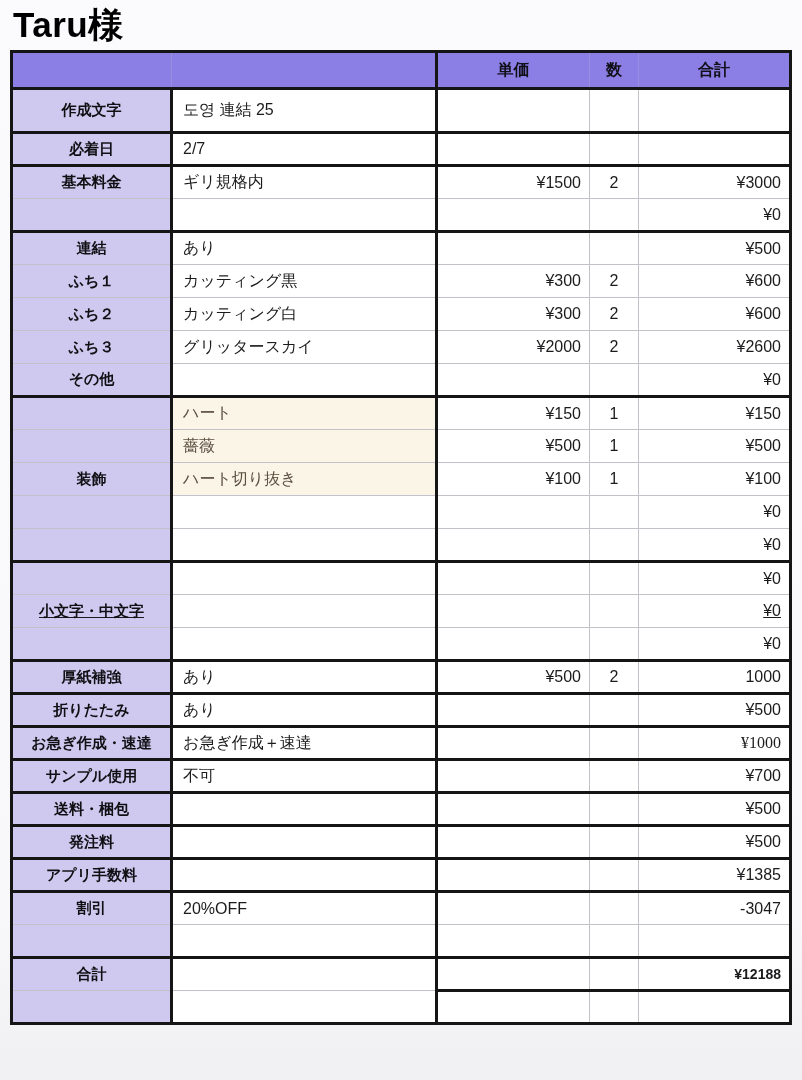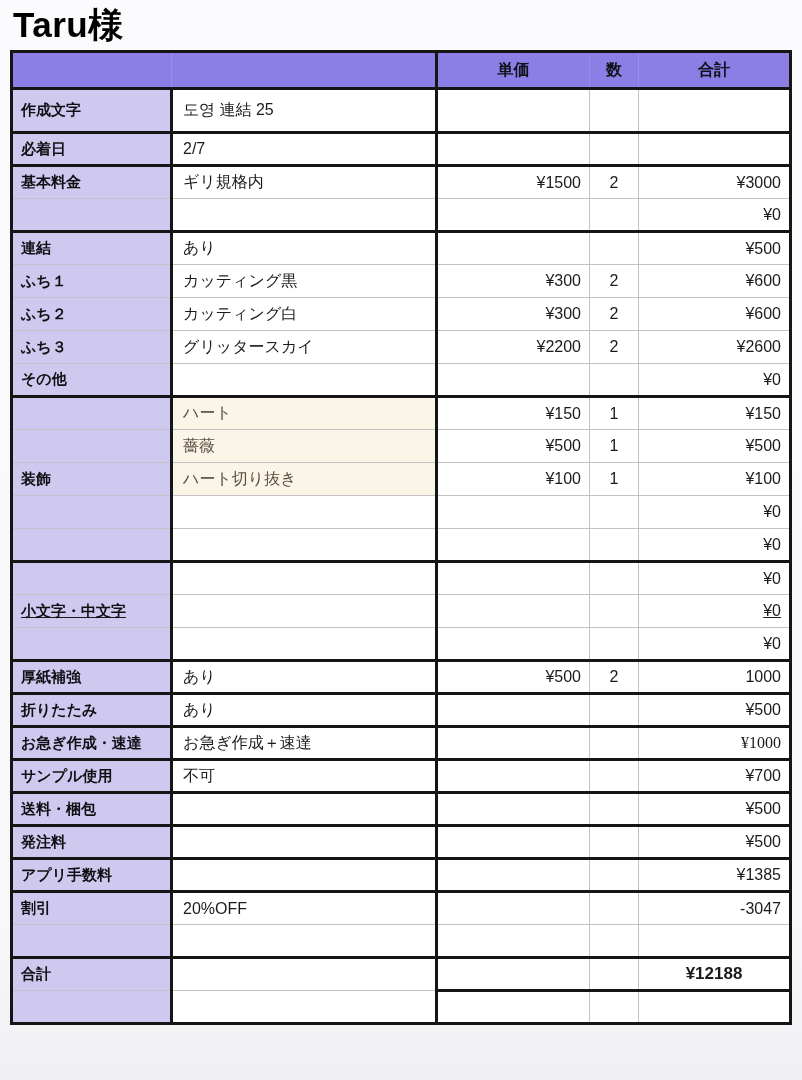--- a/index.html
+++ b/index.html
@@ -46,29 +46,29 @@
   thead th{
     background:var(--purple);
     border:1px solid #9a8ede;
     border-bottom:3px solid var(--bdark);
     font-weight:700; color:#101018; font-size:16px; text-align:center;
   }
   thead th.h-unit{ border-left:3px solid var(--bdark); }
   tbody td{ background:#fff; }
   td.c-label{
     background:var(--lavender);
-    font-weight:700; font-size:15px; color:#101014;
+    font-weight:700; text-align:center; font-size:15px; color:#101014;
   }
   td.c-desc{ text-align:left; padding-left:10px; border-left:3px solid var(--bdark); }
   td.c-unit{ text-align:right; border-left:3px solid var(--bdark); }
   td.c-qty{ text-align:center; }
   td.c-total{ text-align:right; }
   tr.sec td{ border-top:3px solid var(--bdark); }
   td.hl{ background:var(--cream); color:var(--cream-text);margin-top:44px; }
-  td.bold{ font-weight:700; font-size:17px;text-align:center; }
+  td.bold{ font-weight:700; font-size:14px; }
   td.vthick{ border-bottom:3px solid var(--bdark); }
 </style>
 </head>
 <body>
 
 <div class="page">
   <div class="title">Taru様</div>
 
   <table class="sheet">
     <colgroup>
@@ -133,21 +133,21 @@
         <tr style="height: 33px;">
           <td class="c-label">ふち２</td>
           <td class="c-desc">カッティング白</td>
           <td class="c-unit">¥300</td>
           <td class="c-qty">2</td>
           <td class="c-total">¥600</td>
         </tr>
         <tr style="height: 33px;">
           <td class="c-label">ふち３</td>
           <td class="c-desc">グリッタースカイ</td>
-          <td class="c-unit">¥2200</td>
+          <td class="c-unit">¥2000</td>
           <td class="c-qty">2</td>
           <td class="c-total">¥2600</td>
         </tr>
         <tr style="height: 33px;">
           <td class="c-label">その他</td>
           <td class="c-desc"></td>
           <td class="c-unit"></td>
           <td class="c-qty"></td>
           <td class="c-total">¥0</td>
         </tr>

